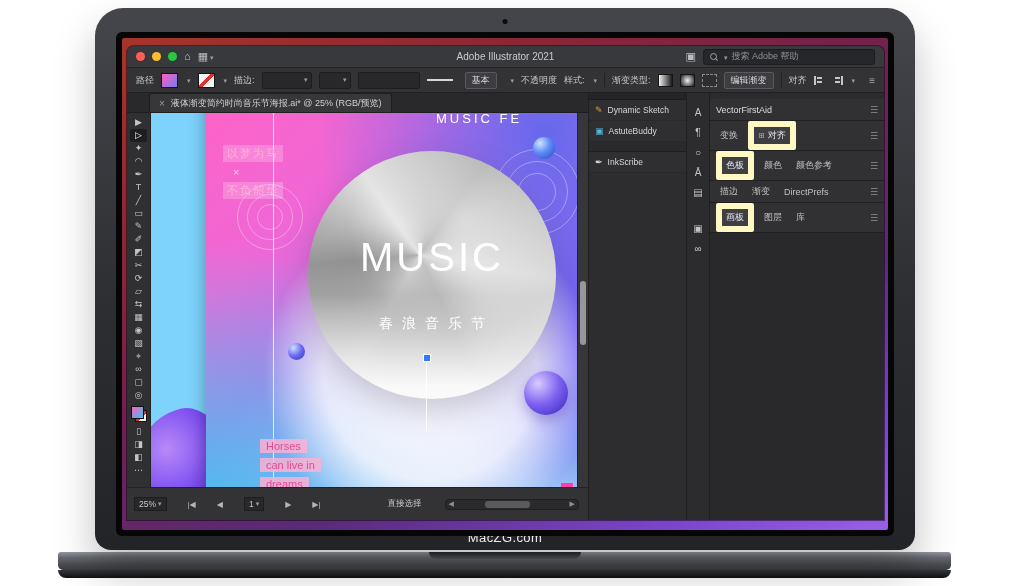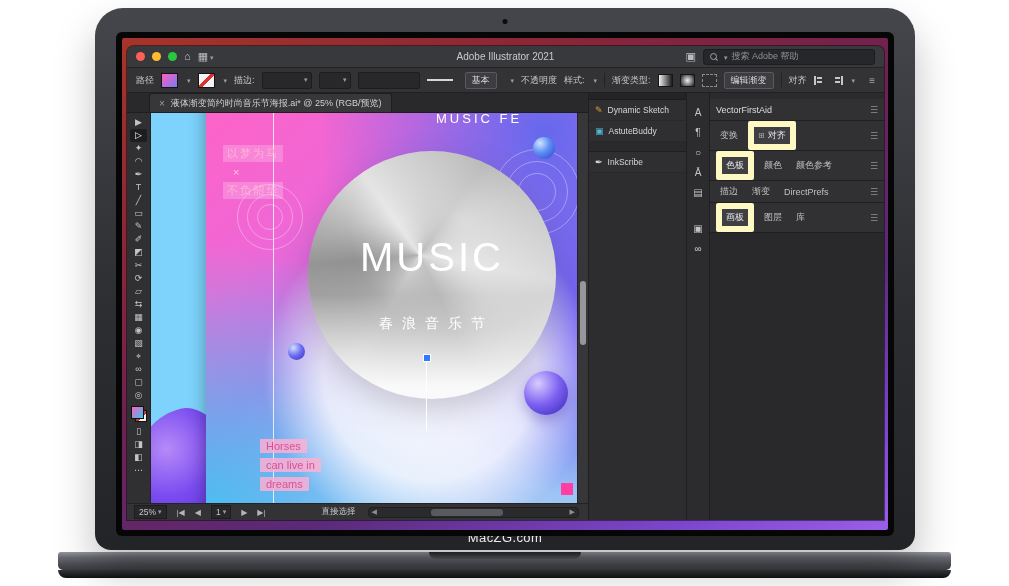--- a/index.html
+++ b/index.html
@@ -127,21 +127,21 @@
   .annot-line{position:absolute;left:220px;top:282px;width:1px;height:72px;background:rgba(255,255,255,0.95);}
   .annot-handle{position:absolute;left:217px;top:277px;width:6px;height:6px;background:#2f7bff;border:1px solid #fff;}
   .pink-sq{position:absolute;left:355px;top:406px;width:12px;height:12px;background:#ff3fa2;}
   .blob{position:absolute;left:-14px;top:296px;width:100px;height:118px;transform:rotate(-14deg);
         background:radial-gradient(circle at 35% 30%,#b78af8 0%,#7a4cf0 45%,#4f2bd0 100%);
         border-radius:58% 42% 62% 38% / 48% 60% 40% 52%;}
   .vtrack{position:absolute;right:0;top:0;bottom:0;width:10px;background:#37373a;border-left:1px solid #252528;}
   .vthumb{position:absolute;right:2px;top:168px;width:6px;height:64px;background:#97979b;border-radius:3px;}
 
   .statusbar{flex:0 0 16px;background:#333336;border-top:1px solid #232326;display:flex;align-items:center;
-             gap:10px;padding:0 7px;font-size:8.5px;color:#c6c7ca;}
+             gap:21px;padding:8px 7px;font-size:8.5px;color:#c6c7ca;}
   .zoombox,.abox{display:flex;align-items:center;height:12px;background:#28282b;border:1px solid #1d1d20;padding:0 4px;}
   .navg{color:#b4b5b8;font-size:8px;}
   .toolname{margin-left:46px;}
   .htrack{flex:1;height:9px;background:#2a2a2d;border:1px solid #1f1f22;border-radius:4px;margin:0 2px;position:relative;
           display:flex;align-items:center;justify-content:space-between;padding:0 3px;color:#8e8f92;font-size:7px;}
   .hthumb{position:absolute;left:30%;width:34%;top:1px;bottom:1px;background:#5a5a5e;border-radius:3px;}
 
   .astute{flex:0 0 97px;background:#2f2f32;border-left:1px solid #1f1f22;display:flex;flex-direction:column;}
   .astute-top{flex:0 0 6px;background:#242427;border-bottom:1px solid #1c1c1f;}
   .astute-row{flex:0 0 20px;display:flex;align-items:center;gap:5px;padding:0 6px;font-size:8.5px;color:#d6d7da;

